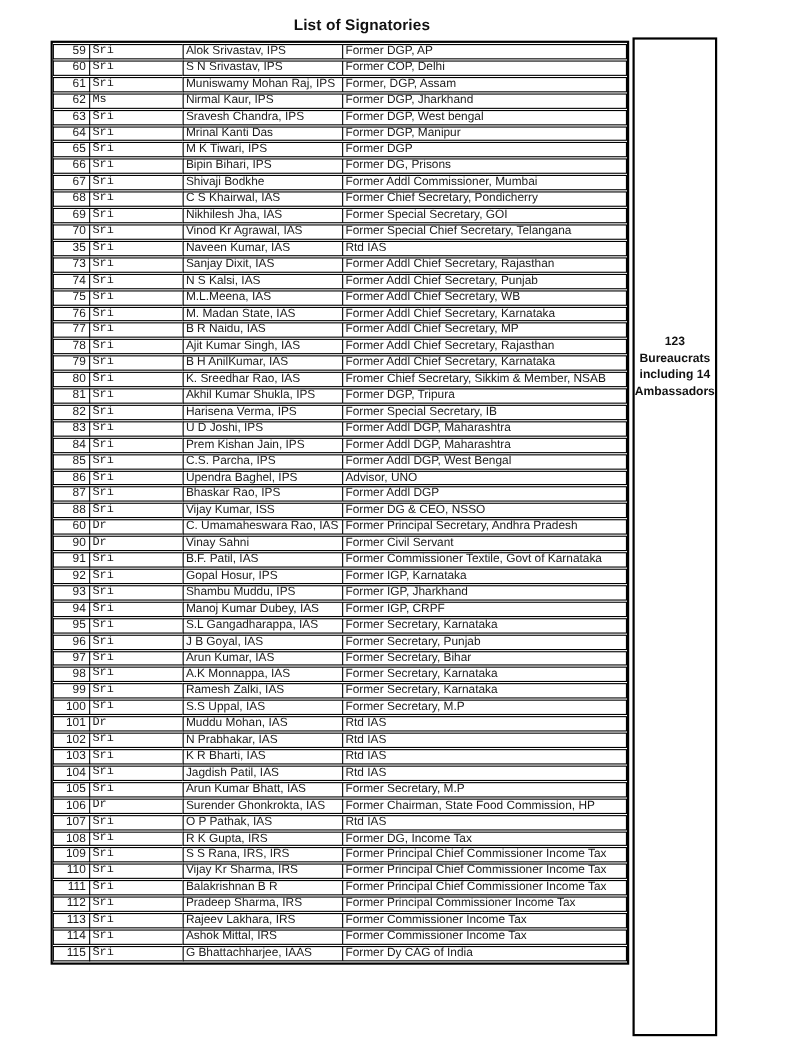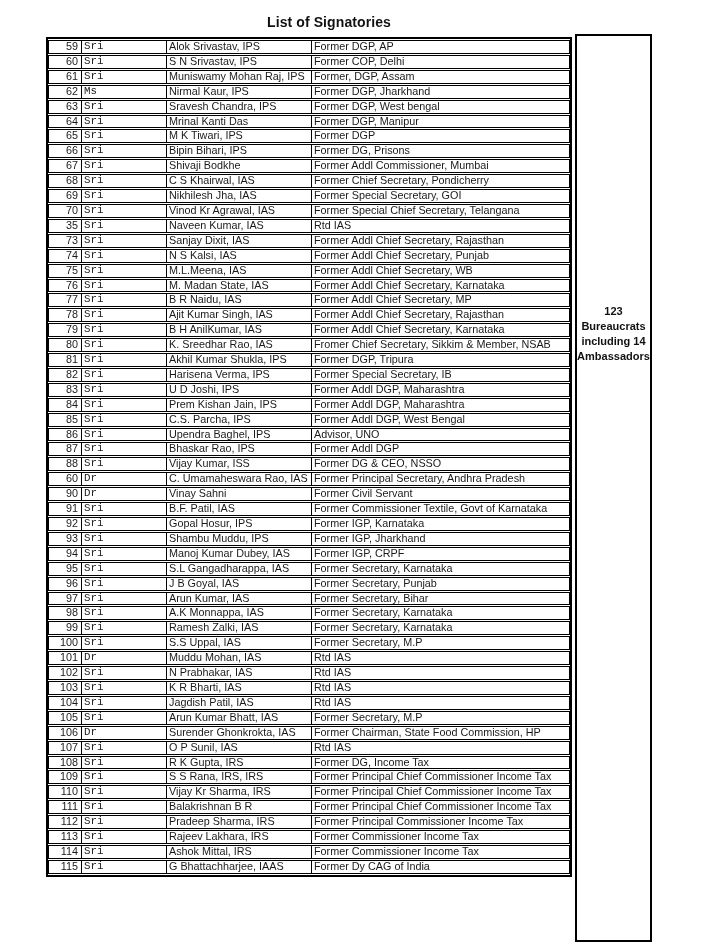--- a/index.html
+++ b/index.html
@@ -347,21 +347,21 @@
   </tr>
           <tr>
     <td class="c-no">106</td>
     <td class="c-sal">Dr</td>
     <td class="c-name">Surender Ghonkrokta, IAS</td>
     <td class="c-desg">Former Chairman, State Food Commission, HP</td>
   </tr>
           <tr>
     <td class="c-no">107</td>
     <td class="c-sal">Sri</td>
-    <td class="c-name">O P Sunil, IAS</td>
+    <td class="c-name">O P Pathak, IAS</td>
     <td class="c-desg">Rtd IAS</td>
   </tr>
           <tr>
     <td class="c-no">108</td>
     <td class="c-sal">Sri</td>
     <td class="c-name">R K Gupta, IRS</td>
     <td class="c-desg">Former DG, Income Tax</td>
   </tr>
           <tr>
     <td class="c-no">109</td>

